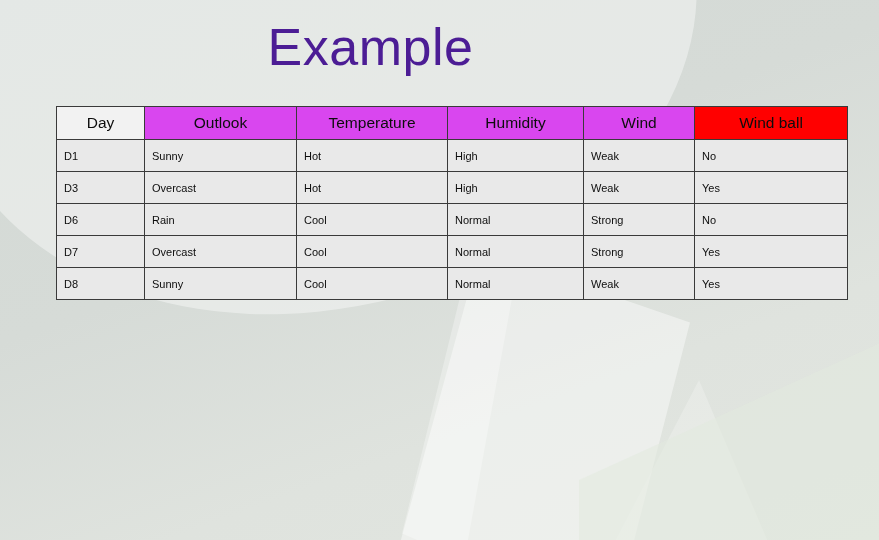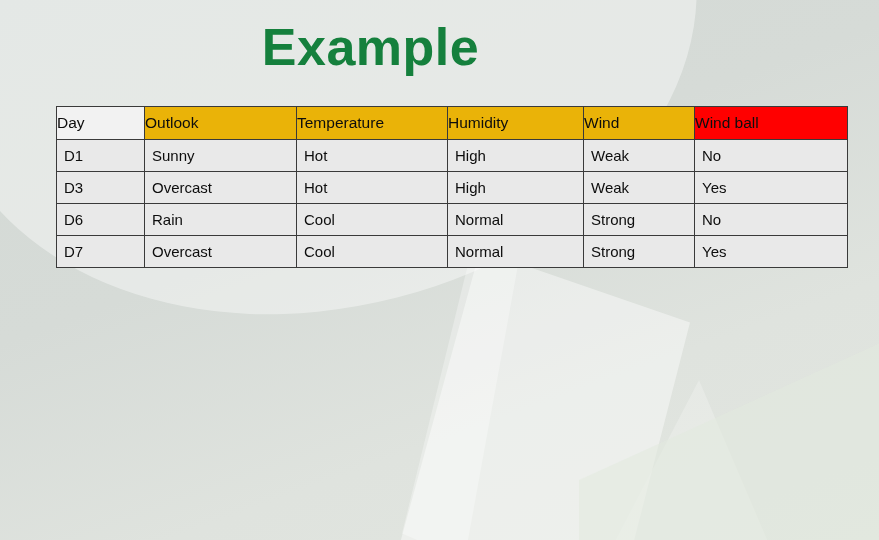--- a/index.html
+++ b/index.html
@@ -69,22 +69,22 @@
   }
 
   
   #slide-title {
     position: absolute;
     top: 16px;
     left: 0;
     width: 741px;
     text-align: center;
     font-size: 52px;
-    font-weight: bold;
-    color: #15803d;
+    font-weight: normal;
+    color: #4c1d95;
     letter-spacing: 0.5px;
     line-height: 1.2;
   }
 
   
   #data-table-wrap {
     position: absolute;
     left: 56px;
     top: 106px;
     width: 791px;
@@ -92,42 +92,42 @@
   table#data-table {
     border-collapse: collapse;
     width: 791px;
     table-layout: fixed;
     box-shadow: 0 0 0 0 transparent;
     border: 1.5px solid #111111;
   }
   table#data-table th,
   table#data-table td {
     border: 1px solid #3a3a3a;
-    font-size: 15px;
+    font-size: 11px;
     color: #0d0d0d;
     font-weight: normal;
     padding: 0;
     height: 31px;
     vertical-align: middle;
     overflow: hidden;
     white-space: nowrap;
   }
   table#data-table thead th {
     height: 32px;
-    text-align: left;
+    text-align: center;
     font-size: 15.5px;
   }
   table#data-table tbody td {
     text-align: left;
     padding-left: 7px;
     background: #e9e9e9;
   }
   
   th.head-day   { background: #f2f2f2; }
-  th.head-green { background: #eab308; }
+  th.head-green { background: #d946ef; }
   th.head-red   { background: #ff0000; color: #111111; }
 
   
   col.c-day   { width: 88px;  }
   col.c-out   { width: 152px; }
   col.c-temp  { width: 151px; }
   col.c-hum   { width: 136px; }
   col.c-wind  { width: 111px; }
   col.c-play  { width: 153px; }
 </style>
@@ -190,15 +190,23 @@
           <td>No</td>
         </tr>
         <tr>
           <td>D7</td>
           <td>Overcast</td>
           <td>Cool</td>
           <td>Normal</td>
           <td>Strong</td>
           <td>Yes</td>
         </tr>
+        <tr>
+          <td>D8</td>
+          <td>Sunny</td>
+          <td>Cool</td>
+          <td>Normal</td>
+          <td>Weak</td>
+          <td>Yes</td>
+        </tr>
       </tbody>
   </table>
 </div>
 
 </body></html>

